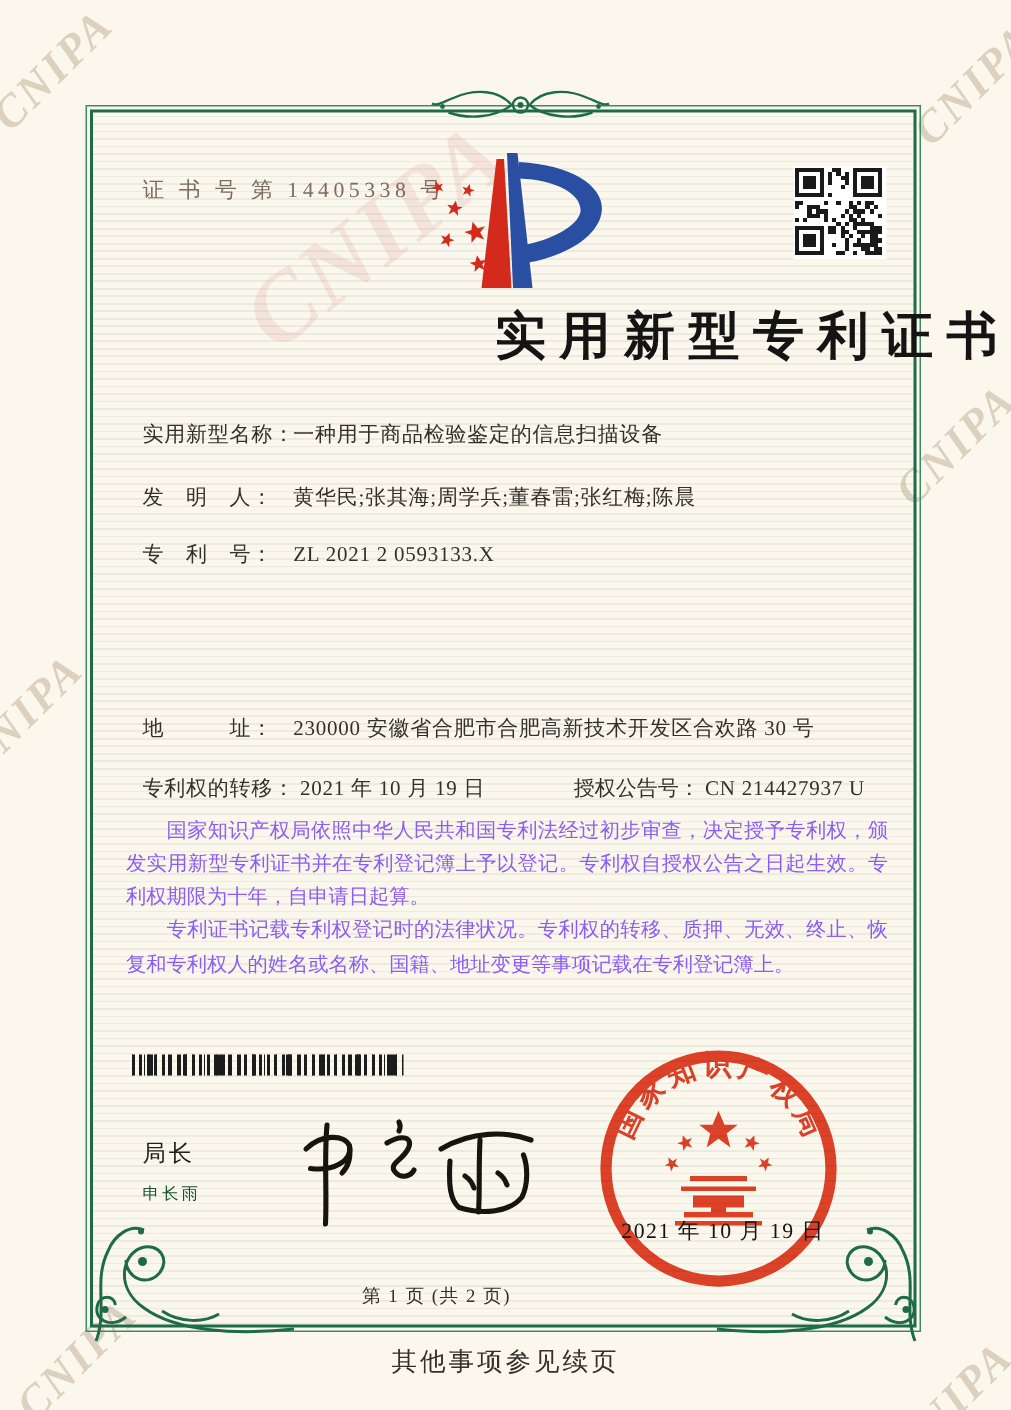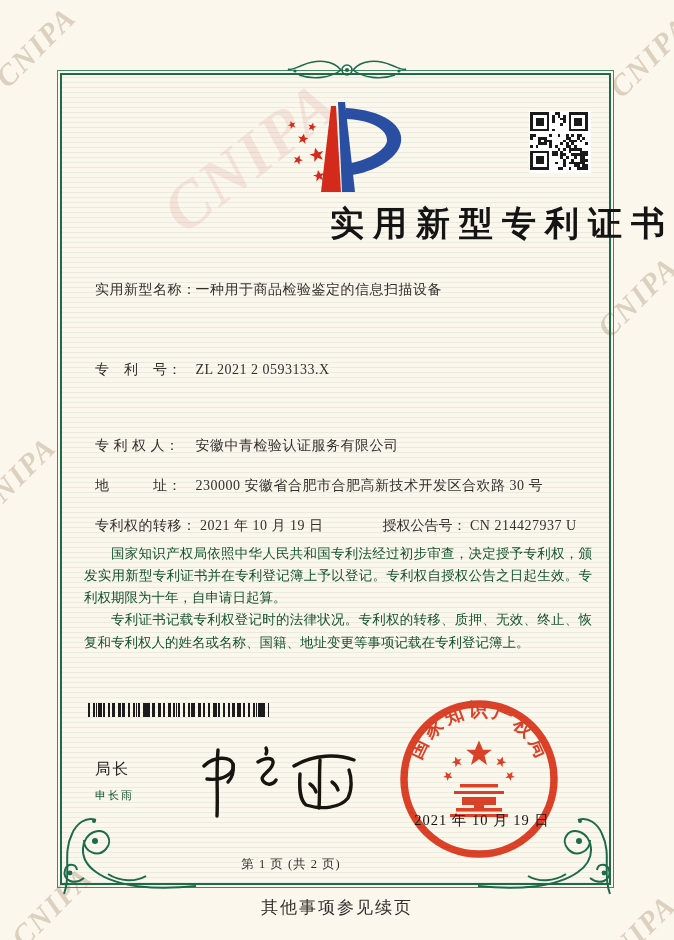--- a/index.html
+++ b/index.html
@@ -17,21 +17,21 @@
   .frame-inner{width:100%;height:100%;border:2.5px solid #1d6b49;box-sizing:border-box;
          background:
            repeating-linear-gradient(0deg, rgba(110,150,122,0.12) 0px, rgba(110,150,122,0.12) 1px, transparent 1px, transparent 5px);}
   .cert-no{position:absolute;left:95px;top:117px;font-size:14.5px;color:#7b6c60;letter-spacing:3px;}
   .title{position:absolute;left:0;top:201px;width:674px;text-align:right;
          font-size:34px;font-weight:bold;color:#141414;letter-spacing:9px;}
   .frow{position:absolute;left:95px;font-size:14px;color:#33302c;white-space:nowrap;}
   .flabel{display:inline-block;width:97px;letter-spacing:0.5px;}
   .fvalue{letter-spacing:0.5px;margin-top:44px;}
   .paras{position:absolute;left:84px;top:543px;width:508px;font-size:13.5px;line-height:1.64;
-         color:#14532d;text-align:justify;}
+         color:#8b5cf6;text-align:justify;}
   .paras p{margin:0;text-indent:2em;}
   .barcode{position:absolute;left:88px;top:703px;width:181px;height:14px;
      background:
        repeating-linear-gradient(90deg,#1c1c1c 0 2px,transparent 2px 5px),
        repeating-linear-gradient(90deg,#1c1c1c 0 1px,transparent 1px 8px),
        repeating-linear-gradient(90deg,transparent 0 11px,#1c1c1c 11px 14px,transparent 14px 23px);}
   .sig-title{position:absolute;left:95px;top:759px;font-size:15.5px;color:#23211e;letter-spacing:2px;}
   .sig-name{position:absolute;left:95px;top:788px;font-size:11px;color:#14532d;letter-spacing:2px;}
   .seal{position:absolute;left:396px;top:696px;width:166px;height:166px;opacity:0.95;mix-blend-mode:multiply;}
   .seal-date{position:absolute;left:414px;top:811px;width:136px;text-align:center;
@@ -86,20 +86,21 @@
       <path d="M148,74 C110,78 70,76 48,60 C28,46 34,24 46,20 C58,16 66,28 58,37 C50,46 36,40 36,28"></path>
       <path d="M16,82 C24,62 14,42 24,22 C28,12 38,4 48,8"></path>
       <path d="M36,66 C26,74 14,68 17,58 C19,51 28,51 29,58"></path>
       <path d="M60,62 C72,70 88,70 98,64"></path>
     </g>
     <circle cx="47" cy="29" r="3" fill="#1d6b49"></circle>
     <circle cx="22" cy="61" r="2.4" fill="#1d6b49"></circle>
     <circle cx="46" cy="9" r="2" fill="#1d6b49"></circle>
   </svg>
 
+  <div class="cert-no">证 书 号 第 14405338 号</div>
 
   <svg class="abs" style="left:272px;top:100px;" width="134" height="98" viewBox="0 0 134 98">
     <defs>
       <path id="star5" d="M0,-10 L2.94,-3.09 L9.51,-3.09 L4.05,1.18 L5.88,8.09 L0,3.82 L-5.88,8.09 L-4.05,1.18 L-9.51,-3.09 L-2.94,-3.09 Z"></path>
     </defs>
 
     <polygon points="59,6 64,6 69,92 49,92" fill="#d42a1c"></polygon>
 
     <polygon points="66,2 73,2 83,92 70,92" fill="#2a4fa2"></polygon>
 
@@ -234,27 +235,27 @@
         <rect x="2" y="16" width="3" height="3" fill="#1a1a1a"></rect>
       </svg>
   </div>
 
   <div class="title">实用新型专利证书</div>
 
   <div class="frow" style="top:281px;">
     <span class="flabel">实用新型名称：</span>
     <span class="fvalue">一种用于商品检验鉴定的信息扫描设备</span>
   </div>
+  <div class="frow" style="top:323px;">
+    <span class="flabel">发　明　人：</span>
+    <span class="fvalue">黄华民;张其海;周学兵;董春雷;张红梅;陈晨</span>
+  </div>
   <div class="frow" style="top:361px;">
     <span class="flabel">专　利　号：</span>
     <span class="fvalue">ZL 2021 2 0593133.X</span>
-  </div>
-  <div class="frow" style="top:437px;">
-    <span class="flabel">专 利 权 人：</span>
-    <span class="fvalue">安徽中青检验认证服务有限公司</span>
   </div>
   <div class="frow" style="top:477px;">
     <span class="flabel">地　　　址：</span>
     <span class="fvalue">230000 安徽省合肥市合肥高新技术开发区合欢路 30 号</span>
   </div>
   <div class="frow" style="top:517px;">
     <span class="flabel" style="width:auto;">专利权的转移：</span>
     <span class="fvalue">2021 年 10 月 19 日</span>
     <span style="display:inline-block;width:52px;"></span>
     <span>授权公告号：</span>

